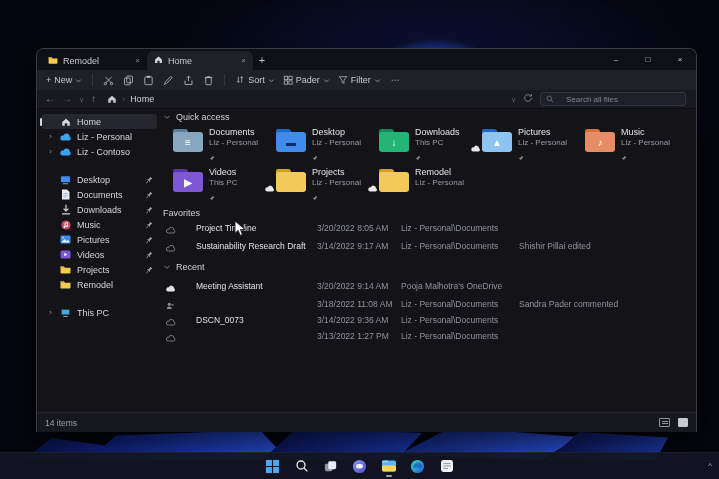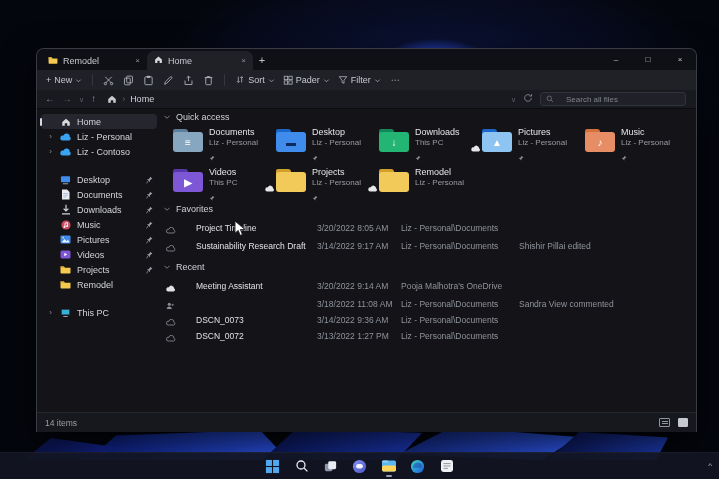--- a/index.html
+++ b/index.html
@@ -549,21 +549,21 @@
               <div class="fb" style="background: rgb(210, 160, 42);"></div>
               <div class="ff" style="background: rgb(242, 202, 90); color: rgb(255, 255, 255);"></div>
             </div>
             <div class="ttext">
               <div class="tname">Remodel</div>
               <div class="tsub">Liz - Personal</div>
             </div>
           </div>
         </div>
 
-        <div class="sect" style="top:94px;">
+        <div class="sect" style="top:94px;flex-direction:column;">
           <svg width="8" height="8" viewBox="0 0 8 8">
               <path d="M1.5 2.8 4 5.3 6.5 2.8" stroke="#9a9da6" fill="none"></path>
             </svg>
           <span>Favorites</span>
         </div>
 
         <div class="frow" style="top:112px;">
           <span class="c-st"><svg width="10" height="7" viewBox="0 0 12 8">
                 <path d="M3 7a2.3 2.3 0 1 1 .5-4.5A3 3 0 0 1 9.4 3.5 1.8 1.8 0 0 1 9 7Z" stroke="#8d9097" fill="none"></path>
               </svg></span>
@@ -602,38 +602,37 @@
         </div>
         <div class="frow" style="top:188px;">
           <span class="c-st"><svg width="9" height="8" viewBox="0 0 10 9">
                 <circle cx="3.6" cy="2.6" r="1.7" fill="#8d9097"></circle>
                 <path d="M.8 8c0-1.8 1.3-2.9 2.8-2.9S6.4 6.2 6.4 8Z" fill="#8d9097"></path>
                 <circle cx="7.4" cy="3.2" r="1.3" fill="#6f7278"></circle>
               </svg></span>
           <span class="c-fi"></span>
           <span class="c-date">3/18/2022 11:08 AM</span>
           <span class="c-loc">Liz - Personal\Documents</span>
-          <span class="c-rem">Sandra View commented</span>
+          <span class="c-rem">Sandra Pader commented</span>
         </div>
         <div class="frow" style="top:204px;">
           <span class="c-st"><svg width="10" height="7" viewBox="0 0 12 8">
                 <path d="M3 7a2.3 2.3 0 1 1 .5-4.5A3 3 0 0 1 9.4 3.5 1.8 1.8 0 0 1 9 7Z" stroke="#8d9097" fill="none"></path>
               </svg></span>
           <span class="c-fi"></span>
           <span class="c-name">DSCN_0073</span>
           <span class="c-date">3/14/2022 9:36 AM</span>
           <span class="c-loc">Liz - Personal\Documents</span>
           <span class="c-rem"></span>
         </div>
         <div class="frow" style="top:220px;">
           <span class="c-st"><svg width="10" height="7" viewBox="0 0 12 8">
                 <path d="M3 7a2.3 2.3 0 1 1 .5-4.5A3 3 0 0 1 9.4 3.5 1.8 1.8 0 0 1 9 7Z" stroke="#8d9097" fill="none"></path>
               </svg></span>
           <span class="c-fi"></span>
-          <span class="c-name">DSCN_0072</span>
           <span class="c-date">3/13/2022 1:27 PM</span>
           <span class="c-loc">Liz - Personal\Documents</span>
           <span class="c-rem"></span>
         </div>
       </div>
     </div>
 
     <div class="statusbar">
       <span>14 items</span>
       <div class="viewtoggles">

